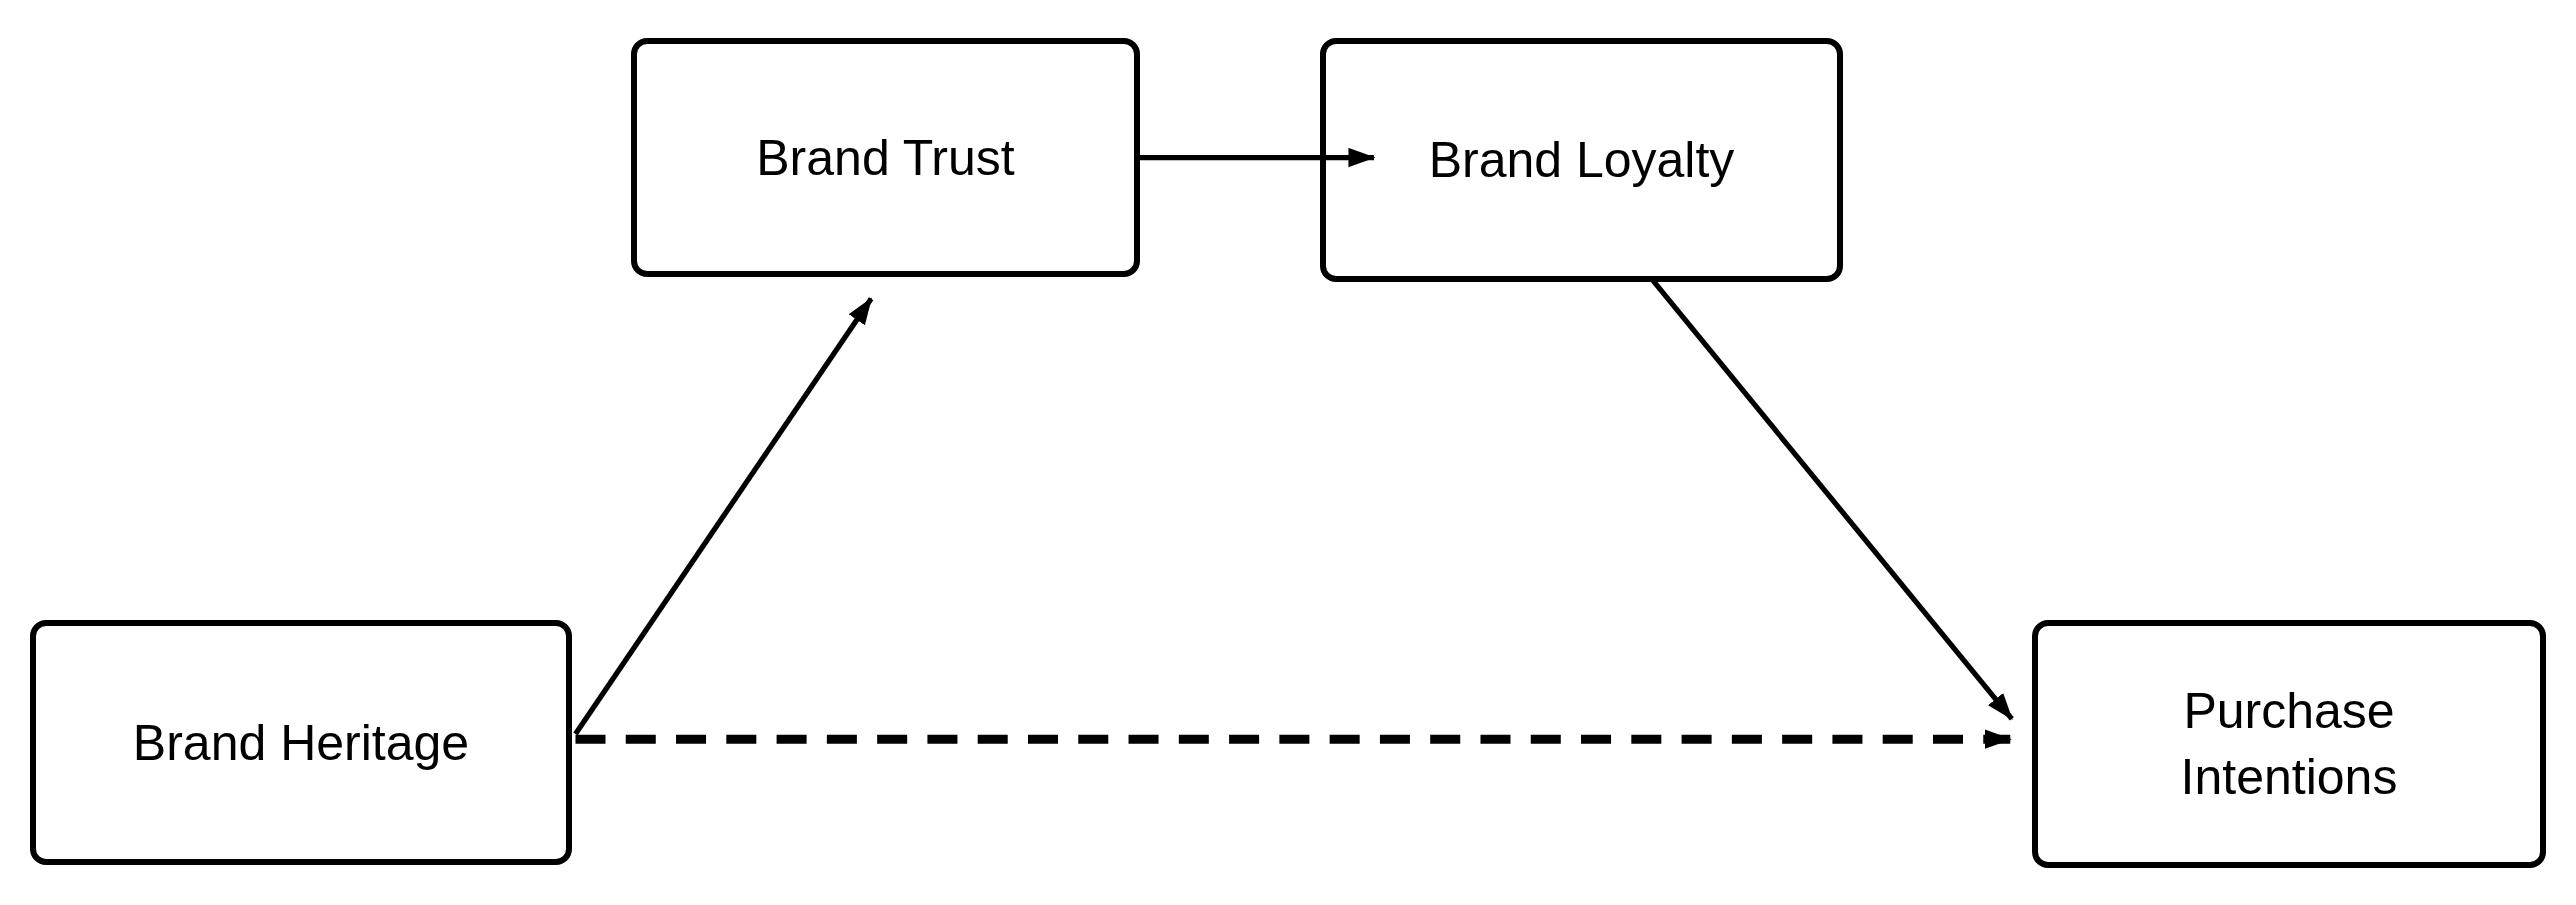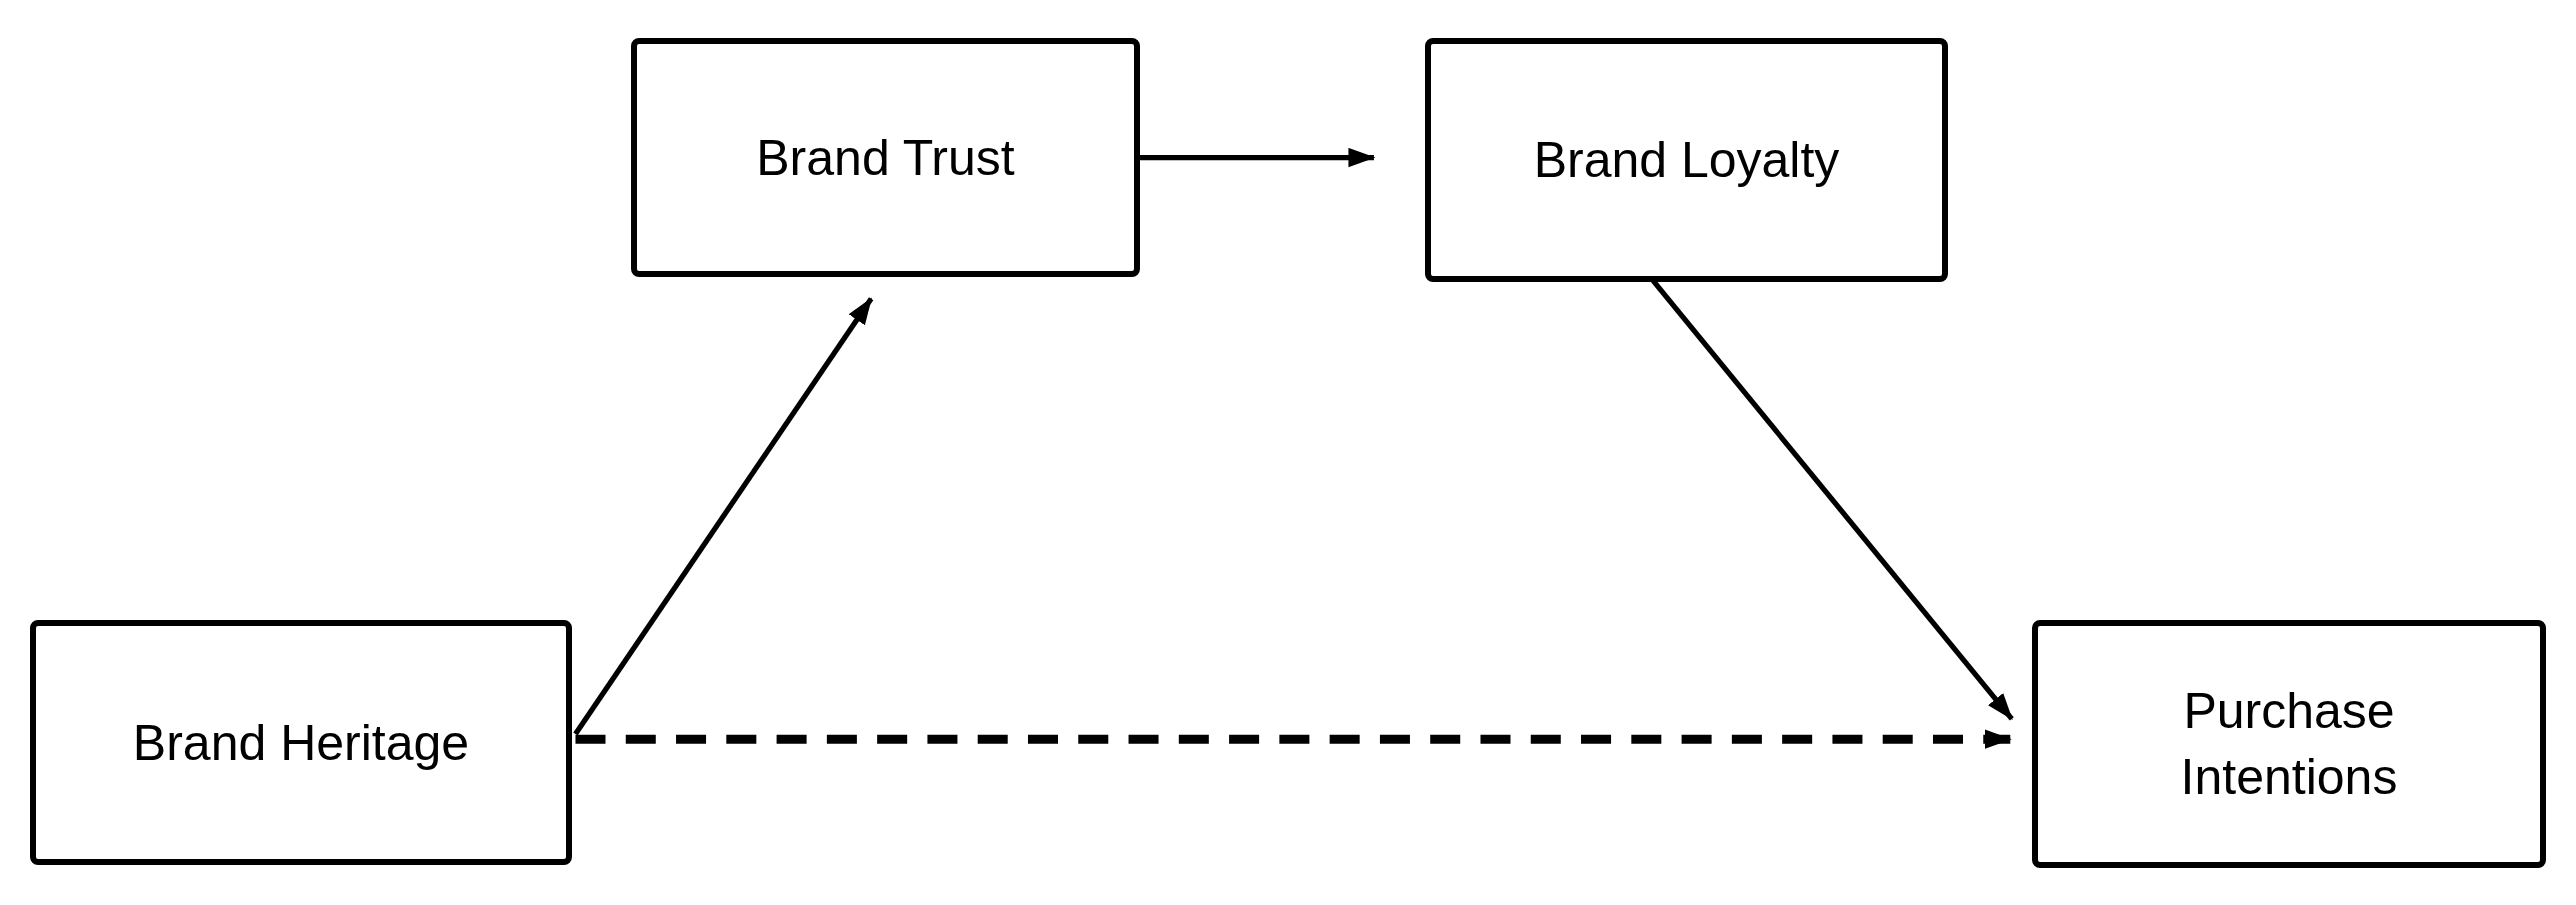--- a/index.html
+++ b/index.html
@@ -12,37 +12,37 @@
     width: 2576px;
     height: 905px;
     background: var(--bg, #ffffff);
     overflow: hidden;
     font-family: "Liberation Sans", sans-serif;
   }
   .node {
     position: absolute;
     box-sizing: border-box;
     border: 6px solid var(--stroke, #000000);
-    border-radius: 8px;
+    border-radius: 16px;
     background: var(--fill, #ffffff);
     display: flex;
     align-items: center;
     justify-content: center;
     z-index: 1;
   }
   .node .label {
     font-size: 50px;
     line-height: 1.32;
     color: var(--text, #000000);
     text-align: center;
     white-space: pre-line;
     letter-spacing: 0px;
   }
   .node-brand-trust        { left: 631px;  top: 38px;  width: 509px; height: 239px; }
-  .node-brand-loyalty      { left: 1425px; top: 38px;  width: 523px; height: 244px; }
+  .node-brand-loyalty      { left: 1320px; top: 38px;  width: 523px; height: 244px; }
   .node-brand-heritage     { left: 30px;   top: 620px; width: 542px; height: 245px; align-items: center; }
   .node-purchase-intentions{ left: 2032px; top: 620px; width: 514px; height: 248px; }
 
   svg.edges {
     position: absolute;
     left: 0;
     top: 0;
     z-index: 2;
     pointer-events: none;
   }

